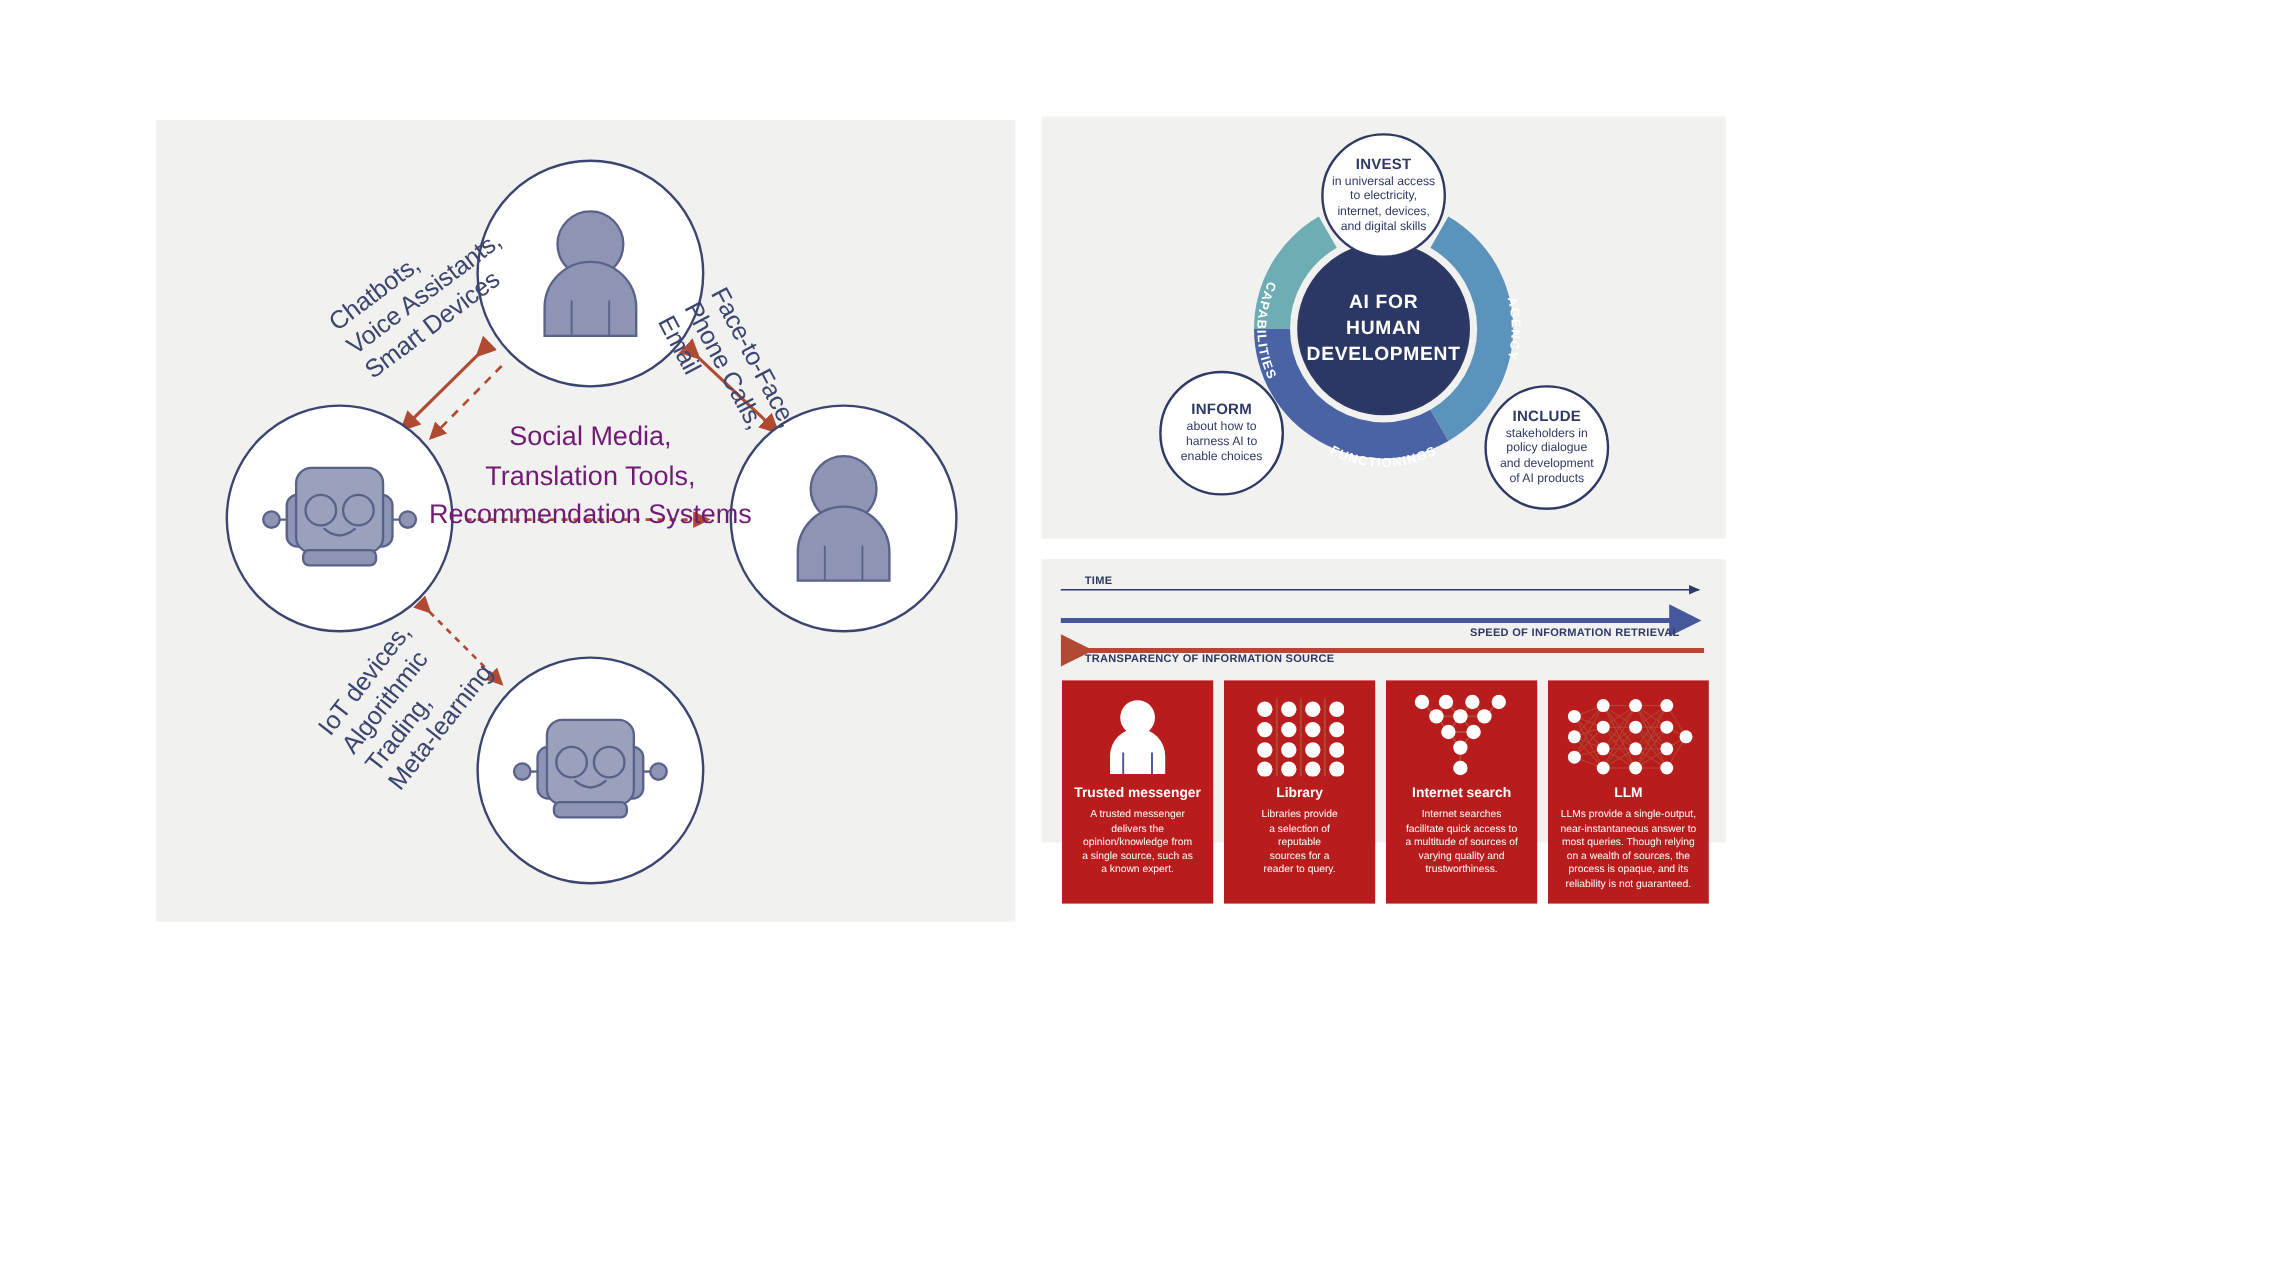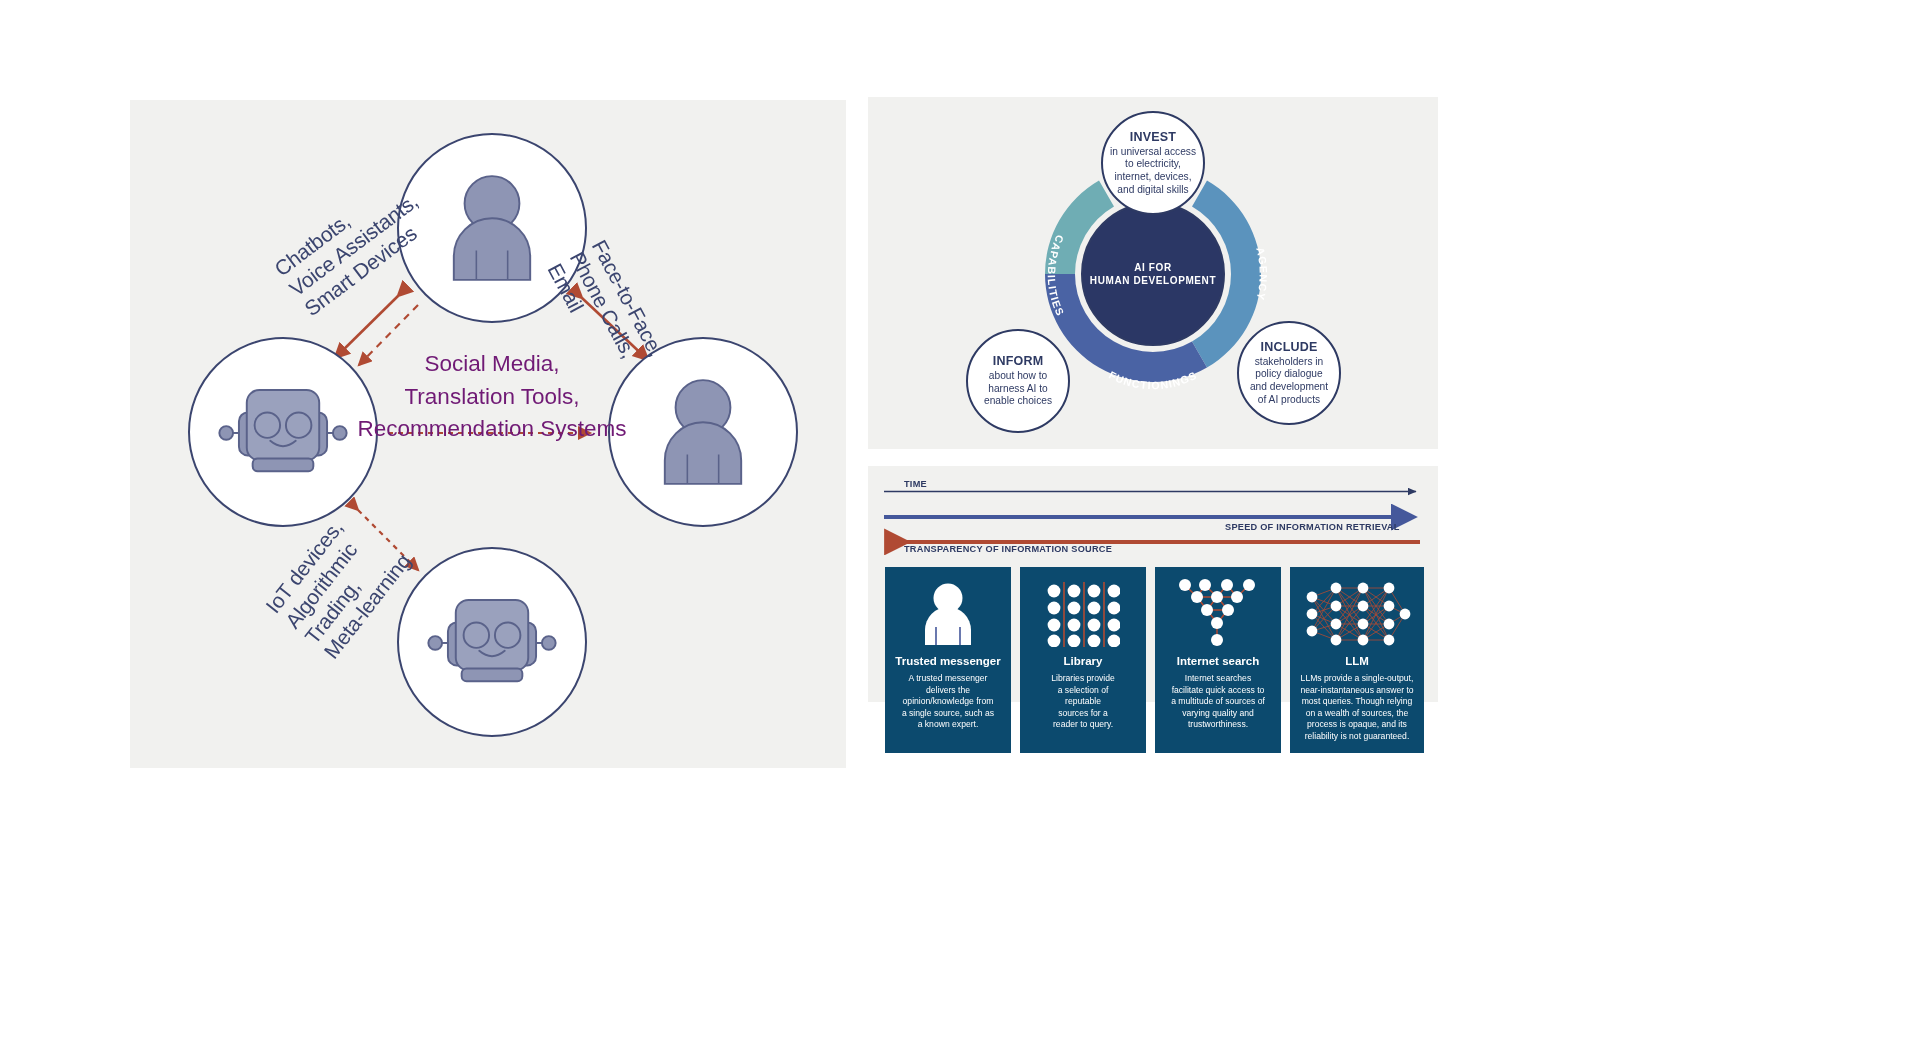--- a/index.html
+++ b/index.html
@@ -44,33 +44,33 @@
     position:absolute;border-radius:50%;background:#fff;
     border:2px solid #2e3a63;box-sizing:border-box;
     display:flex;flex-direction:column;align-items:center;justify-content:center;
     text-align:center;color:#2e3a63;
   }
   .sat .sat-title{font-weight:bold;font-size:12.5px;letter-spacing:.2px;margin-bottom:2px;}
   .sat .sat-body{font-size:10.2px;line-height:1.24;white-space:pre-line;}
   .hub-text{
     position:absolute;left:0;top:0;width:100%;height:100%;
     display:flex;align-items:center;justify-content:center;
-    color:#fff;text-align:center;font-size:10px;font-weight:bold;
+    color:#fff;text-align:center;font-size:16px;font-weight:bold;
     letter-spacing:.6px;line-height:1.35;white-space:pre-line;
     pointer-events:none;
   }
 
   
   #panel-br{left:868px;top:466px;width:570px;height:236px;}
   .axis-label{
     position:absolute;color:#2e3a63;font-size:9.2px;font-weight:bold;
     letter-spacing:.25px;white-space:nowrap;
   }
   .card{
-    position:absolute;background:#0c4a6e;box-sizing:border-box;
+    position:absolute;background:#b91c1c;box-sizing:border-box;
     display:flex;flex-direction:column;align-items:center;
   }
   .card-title{
     color:#ffffff;font-size:11.5px;font-weight:bold;text-align:center;
     margin-top:4px;
   }
   .card-body{
     color:#ffffff;font-size:8.6px;line-height:1.35;text-align:center;
     padding:6px 7px 0 7px;white-space:pre-line;
   }
@@ -211,21 +211,21 @@
   </div>
 
   <div class="sat" style="left:369px;top:224px;width:104px;height:104px;">
     <div class="sat-title">INCLUDE</div>
     <div class="sat-body">stakeholders in
 policy dialogue
 and development
 of AI products</div>
   </div>
 
-  <div class="sat" style="left:98px;top:232px;width:104px;height:104px;">
+  <div class="sat" style="left:98px;top:212px;width:104px;height:104px;">
     <div class="sat-title">INFORM</div>
     <div class="sat-body">about how to
 harness AI to
 enable choices</div>
   </div>
 </div>
 
 <div class="panel" id="panel-br">
 
   <svg width="570" height="302" viewBox="0 0 570 302" style="position:absolute;left:0;top:0;">

